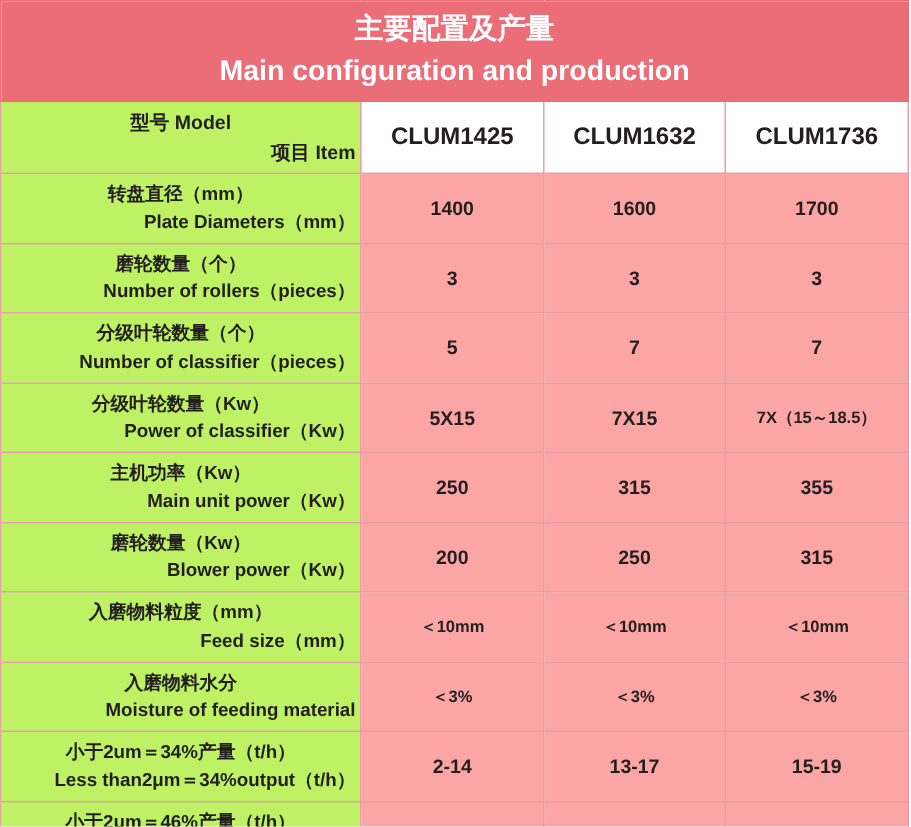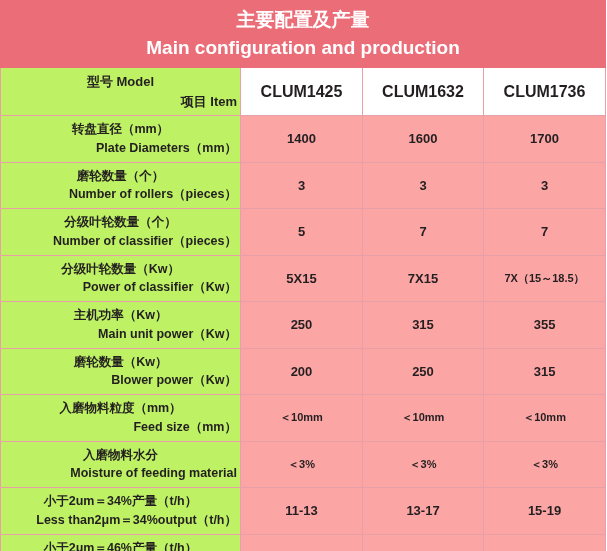--- a/index.html
+++ b/index.html
@@ -168,21 +168,21 @@
       <td class="val-cell small">＜3%</td>
       <td class="val-cell small">＜3%</td>
       <td class="val-cell small">＜3%</td>
     </tr>
 
     <tr>
       <td class="label-col">
         <span class="l-cn">小于2um＝34%产量（t/h）</span>
         <span class="l-en">Less than2μm＝34%output（t/h）</span>
       </td>
-      <td class="val-cell">11-13</td>
+      <td class="val-cell">2-14</td>
       <td class="val-cell">13-17</td>
       <td class="val-cell">15-19</td>
     </tr>
 
     <tr>
       <td class="label-col">
         <span class="l-cn">小于2μm＝46%产量（t/h）</span>
         <span class="l-en">Less than2μm＝46%output（t/h）</span>
       </td>
       <td class="val-cell">7-8</td>

